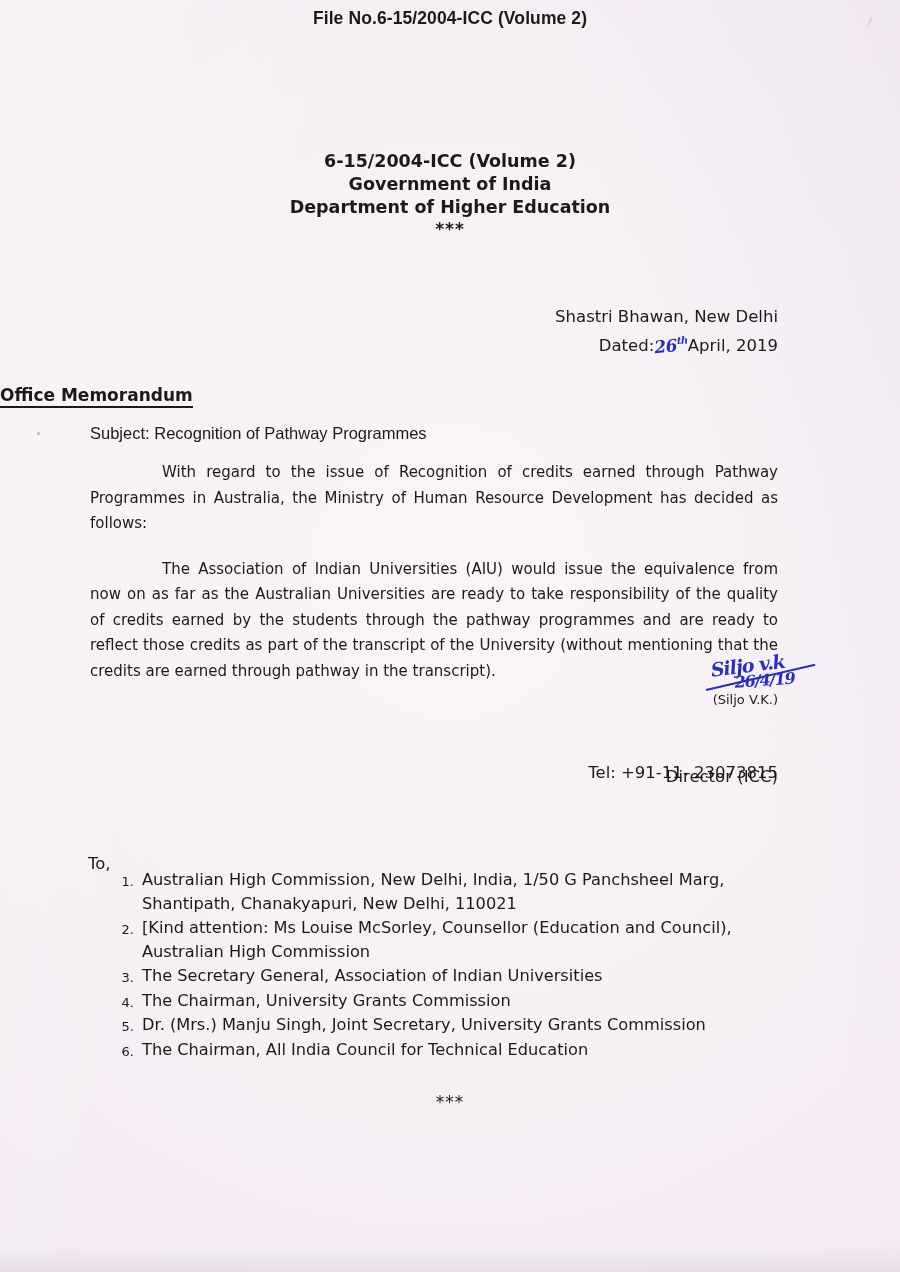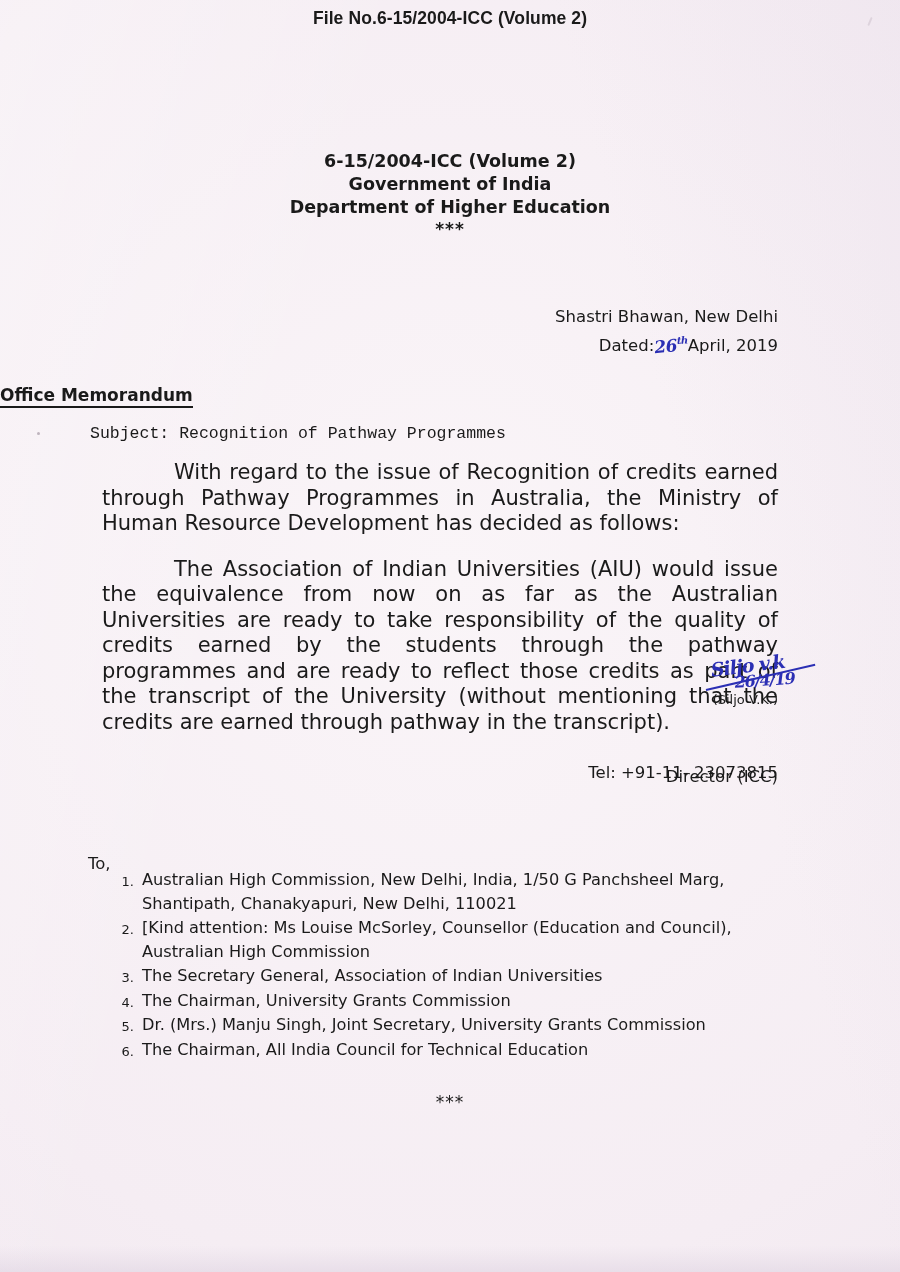--- a/index.html
+++ b/index.html
@@ -125,37 +125,37 @@
     border-bottom: 2px solid #1a1a1a;
     padding-bottom: 1px;
   }
 
   
   .subject {
     position: absolute;
     top: 424px;
     left: 90px;
     font-size: 16.5px;
-    font-family: Liberation Mono, monospace;
+    font-family: Liberation Sans, sans-serif;
   }
 
   
   .body-block {
     position: absolute;
     top: 460px;
     left: 90px;
     width: 688px;
   }
   .para {
     text-align: justify;
     text-justify: inter-word;
-    font-size: 21px;
+    font-size: 15px;
     line-height: 25.5px;
     text-indent: 72px;
-    margin: 0 0 20px 12px;
+    margin: 0 0 20px 0;
     font-family: "DejaVu Sans", sans-serif;
   }
 
   
   .sign-block {
     position: absolute;
     top: 655px;
     left: 0;
     width: 900px;
   }

